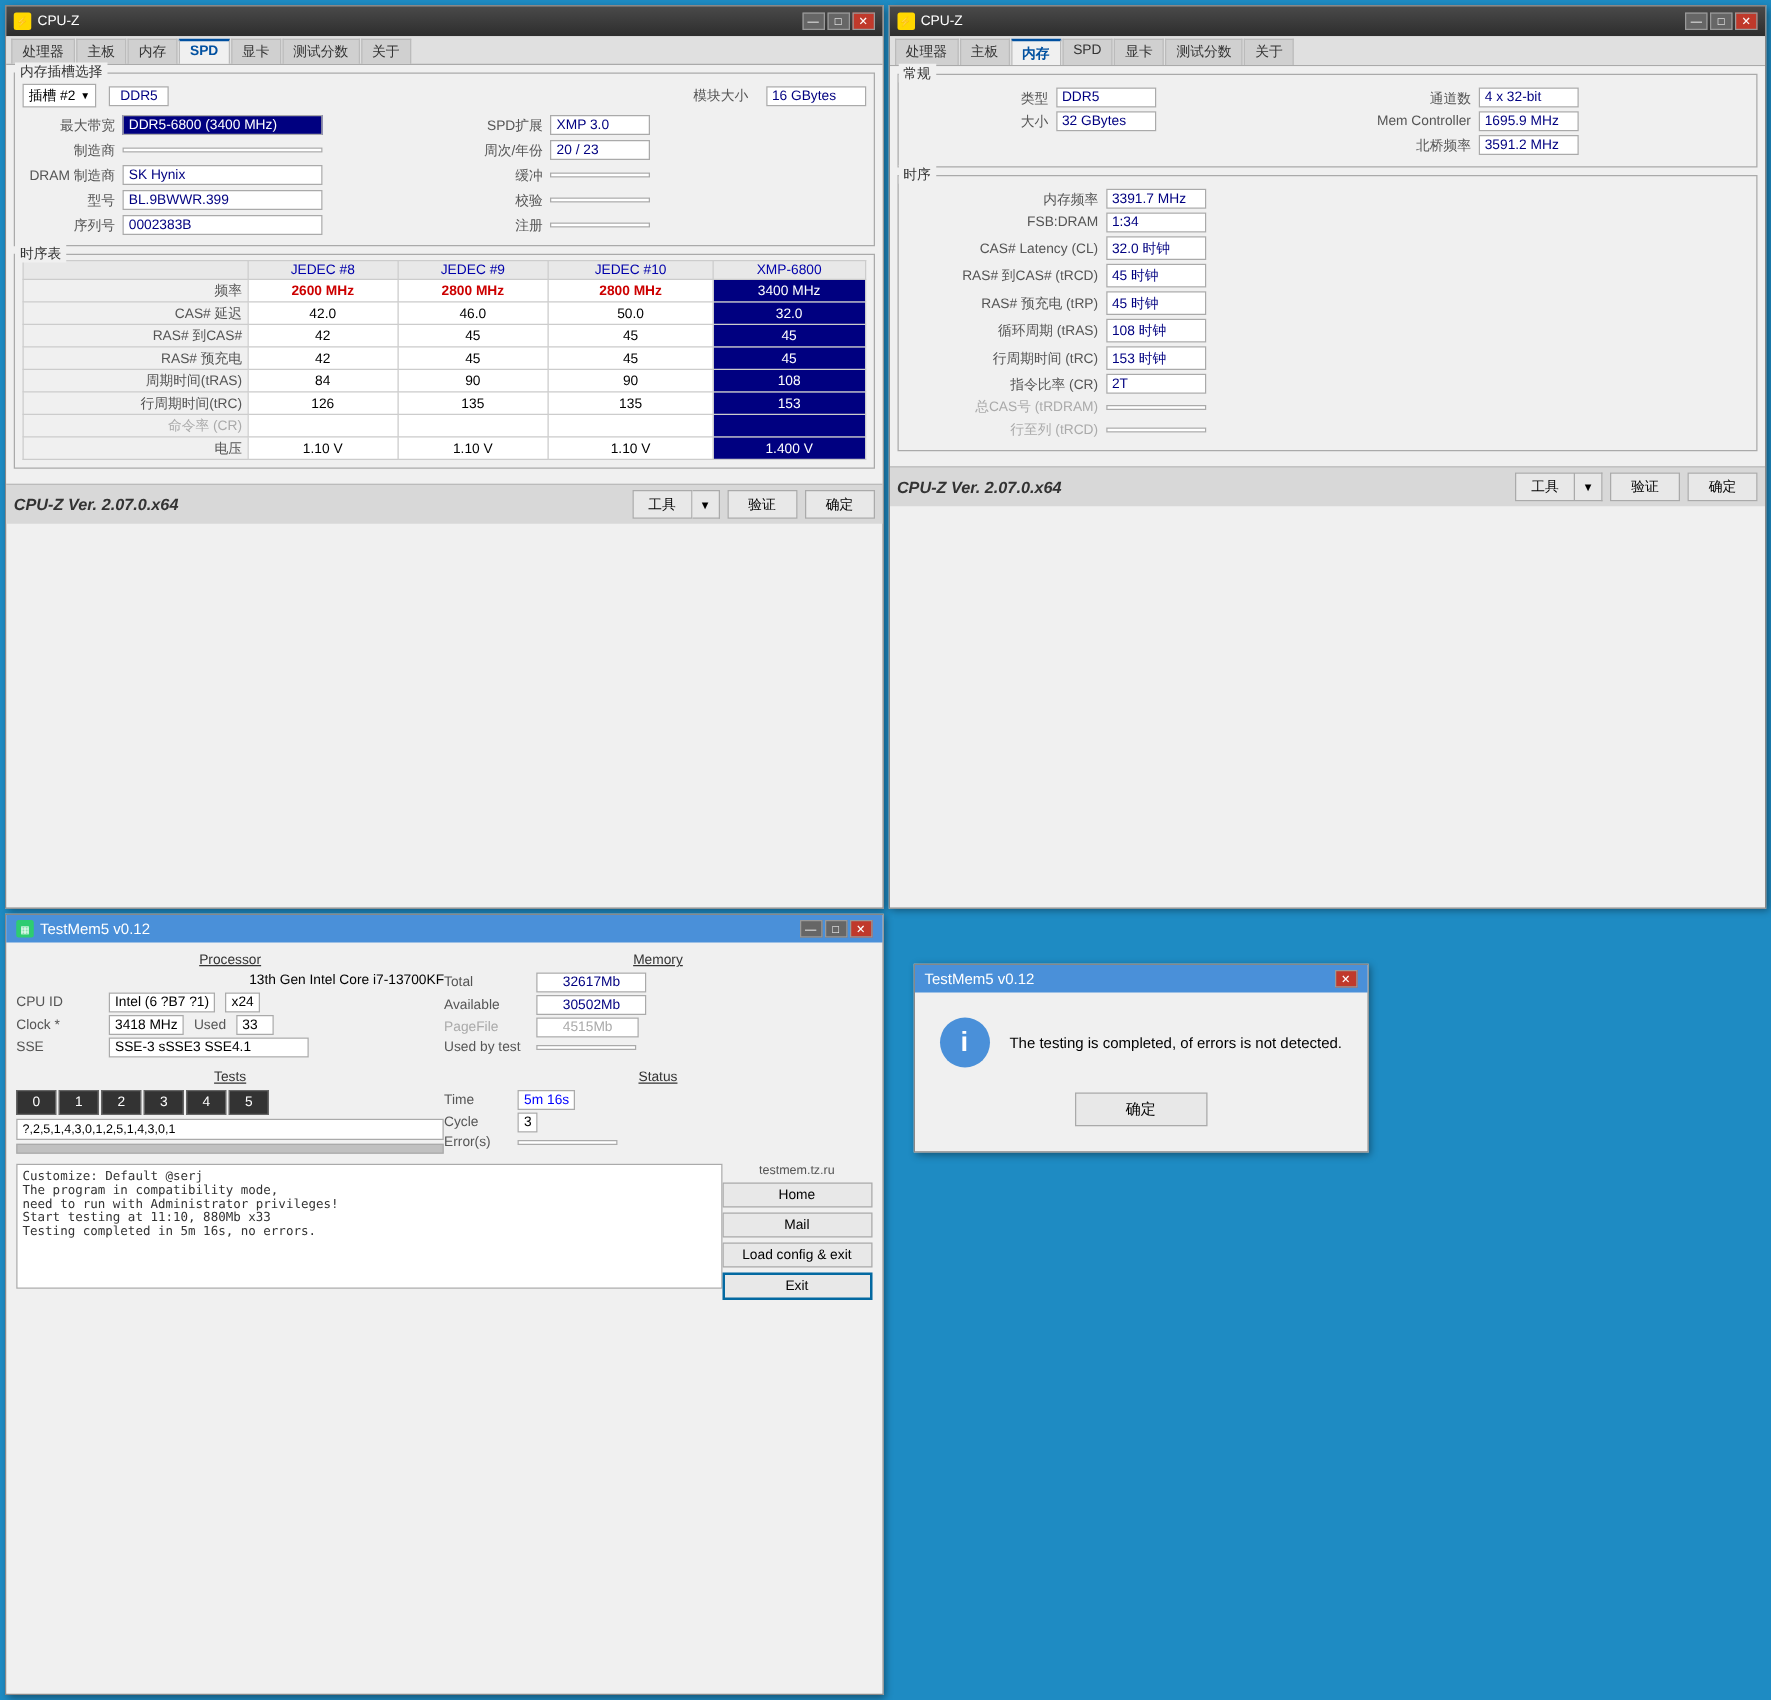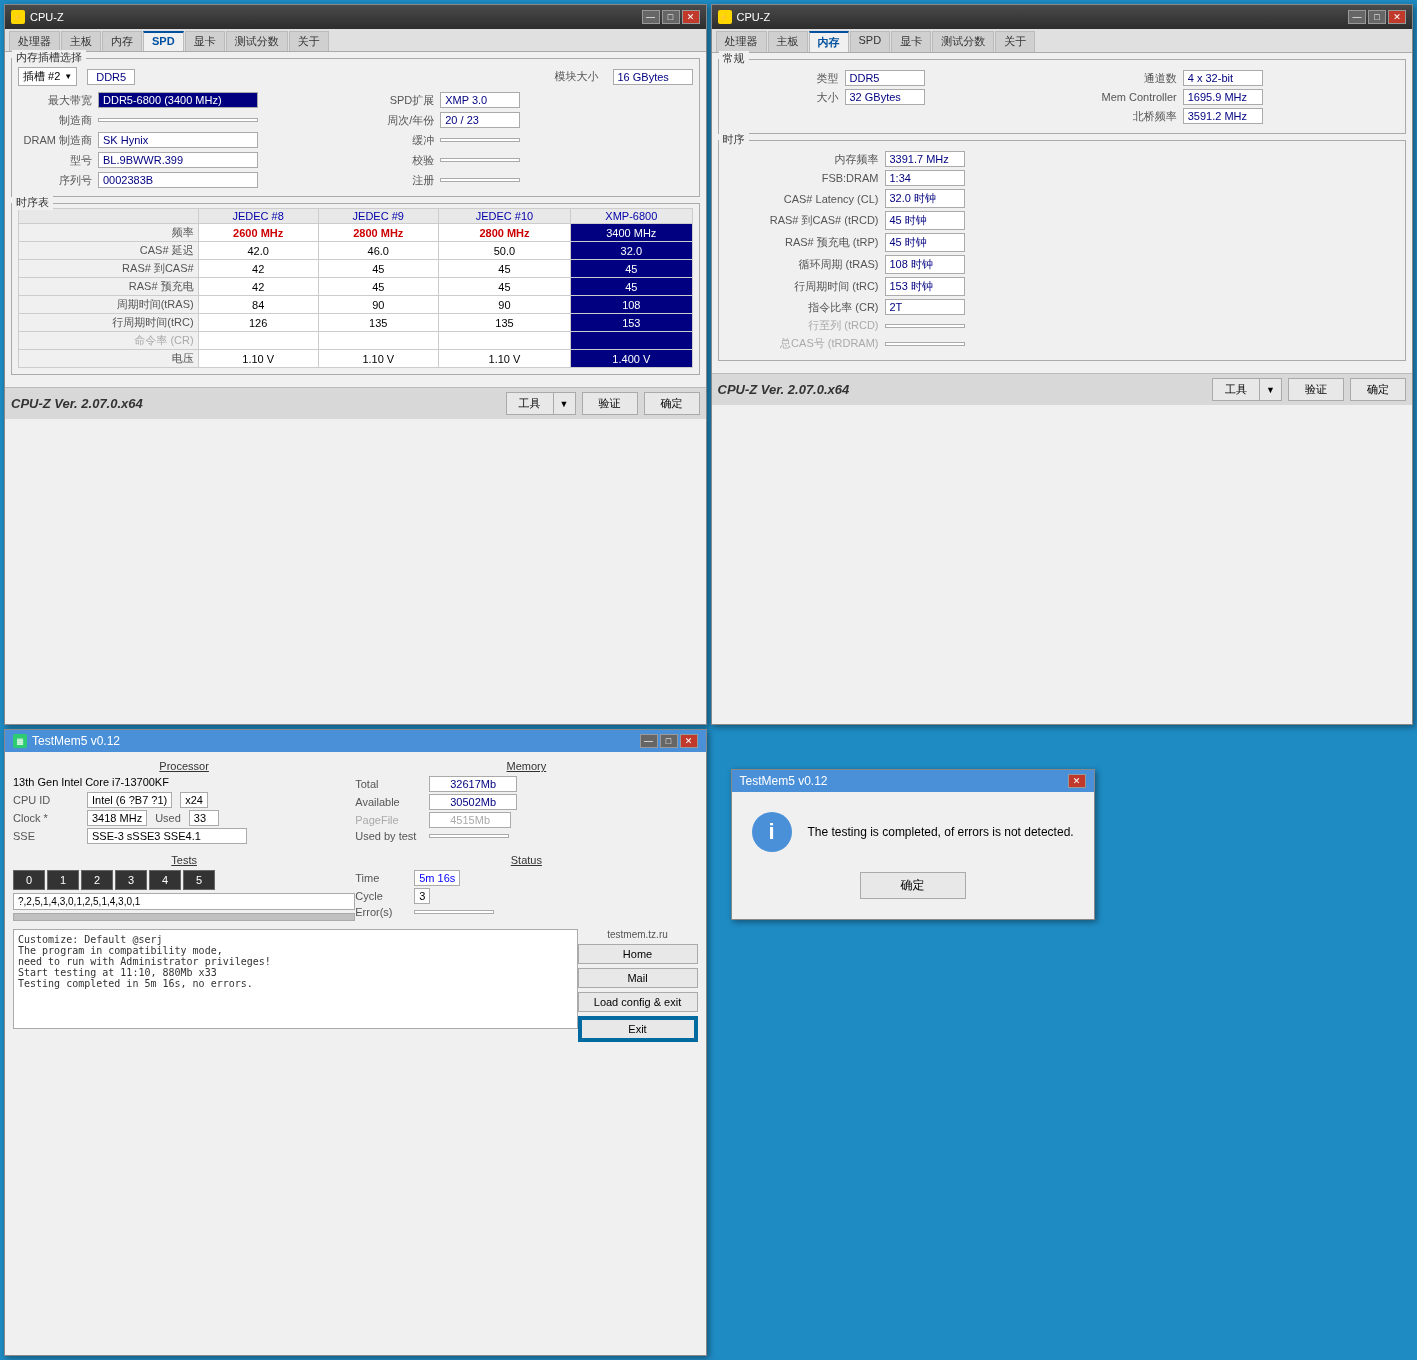--- a/index.html
+++ b/index.html
@@ -391,21 +391,21 @@
     }
     .link-btn {
       padding: 3px 8px;
       background: #e8e8e8;
       border: 1px solid #aaa;
       cursor: pointer;
       font-size: 11px;
       text-align: center;
     }
     .link-btn.blue-outline {
-      border: 4px solid #0369a1;
+      border: 2px solid #0369a1;
     }
 
     
     .dialog-window {
       background: #f0f0f0;
       border: 1px solid #888;
       box-shadow: 2px 2px 6px rgba(0,0,0,0.4);
       align-self: start;
       margin-top: 40px;
       margin-left: 20px;
@@ -709,25 +709,25 @@
         </div>
         <div class="field-row">
           <span class="mem-label" style="min-width:160px;">行周期时间 (tRC)</span>
           <div class="field-value">153 时钟</div>
         </div>
         <div class="field-row">
           <span class="mem-label" style="min-width:160px;">指令比率 (CR)</span>
           <div class="field-value">2T</div>
         </div>
         <div class="field-row">
+          <span class="mem-label" style="min-width:160px; color:#aaa;">总CAS号 (tRDRAM)</span>
+          <div class="field-value"></div>
+        </div>
+        <div class="field-row">
           <span class="mem-label" style="min-width:160px; color:#aaa;">行至列 (tRCD)</span>
-          <div class="field-value"></div>
-        </div>
-        <div class="field-row">
-          <span class="mem-label" style="min-width:160px; color:#aaa;">总CAS号 (tRDRAM)</span>
           <div class="field-value"></div>
         </div>
       </div>
     </div>
   </div>
   <div class="bottom-bar">
     <span class="version-text">CPU-Z  Ver. 2.07.0.x64</span>
     <div class="bottom-buttons">
       <div class="btn-split">
         <button class="btn-main">工具</button>
@@ -749,21 +749,21 @@
       <div class="title-btn">—</div>
       <div class="title-btn">□</div>
       <div class="title-btn close">✕</div>
     </div>
   </div>
   <div class="testmem-body">
 
     <div class="proc-section">
       <div class="proc-left">
         <div class="proc-title">Processor</div>
-        <div style="text-align:left; font-size:11px; margin-bottom:4px;">13th Gen Intel Core i7-13700KF</div>
+        <div style="text-align:right; font-size:11px; margin-bottom:4px;">13th Gen Intel Core i7-13700KF</div>
         <div class="proc-row">
           <span class="proc-label">CPU ID</span>
           <div class="proc-value">Intel (6 ?B7 ?1)</div>
           <div class="proc-value" style="margin-left:4px;">x24</div>
         </div>
         <div class="proc-row">
           <span class="proc-label">Clock *</span>
           <div class="proc-value">3418 MHz</div>
           <span style="font-size:11px; color:#555; margin-left:4px;">Used</span>
           <div class="proc-value" style="margin-left:4px; min-width:30px;">33</div>

